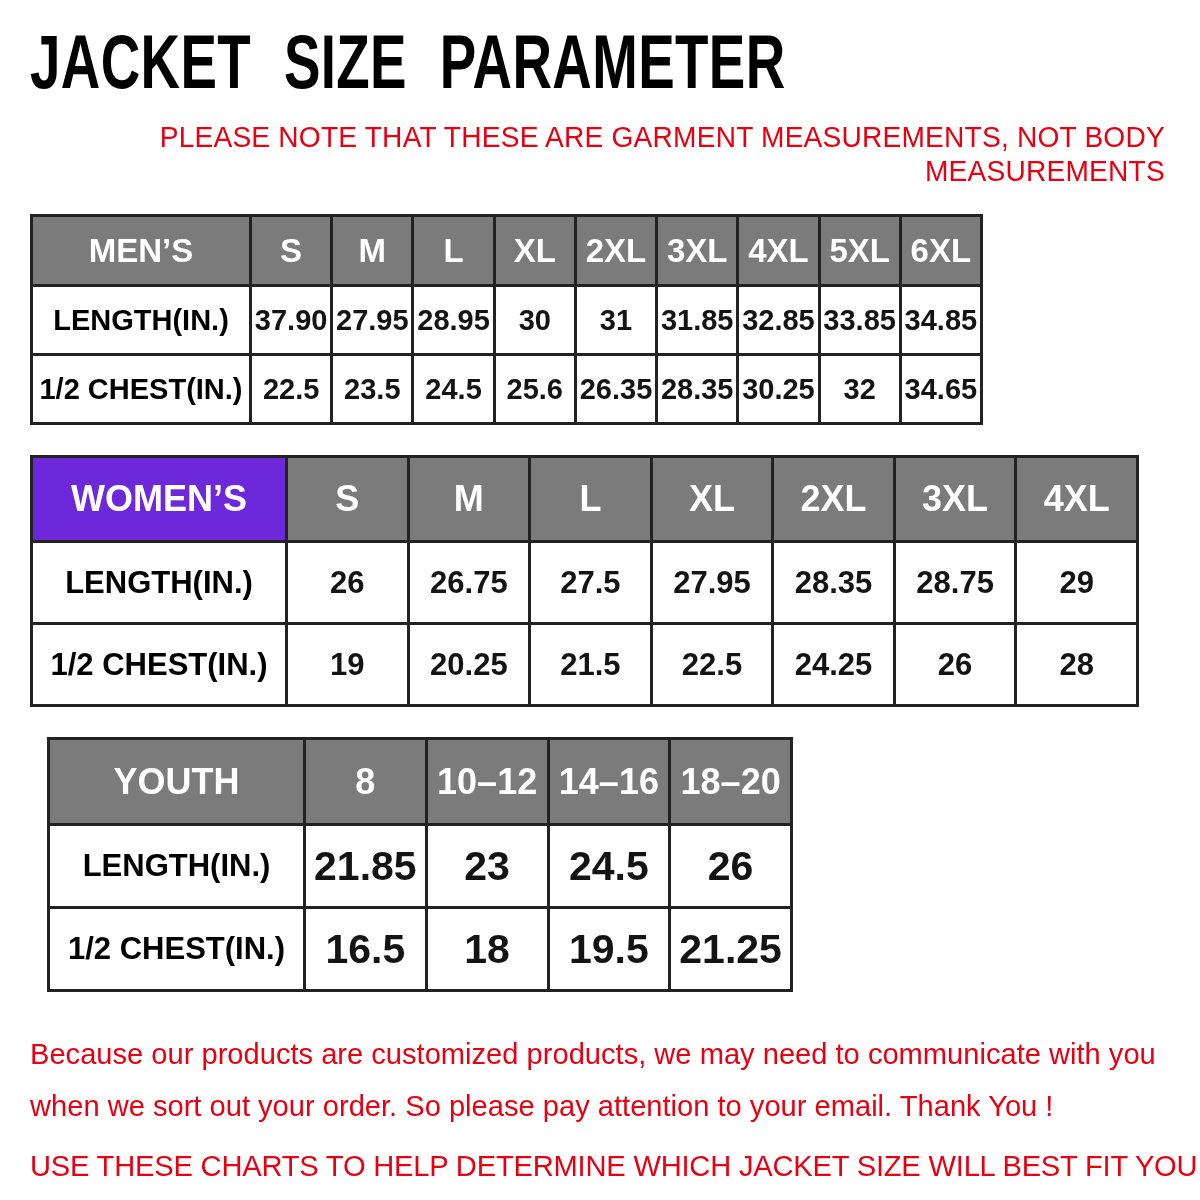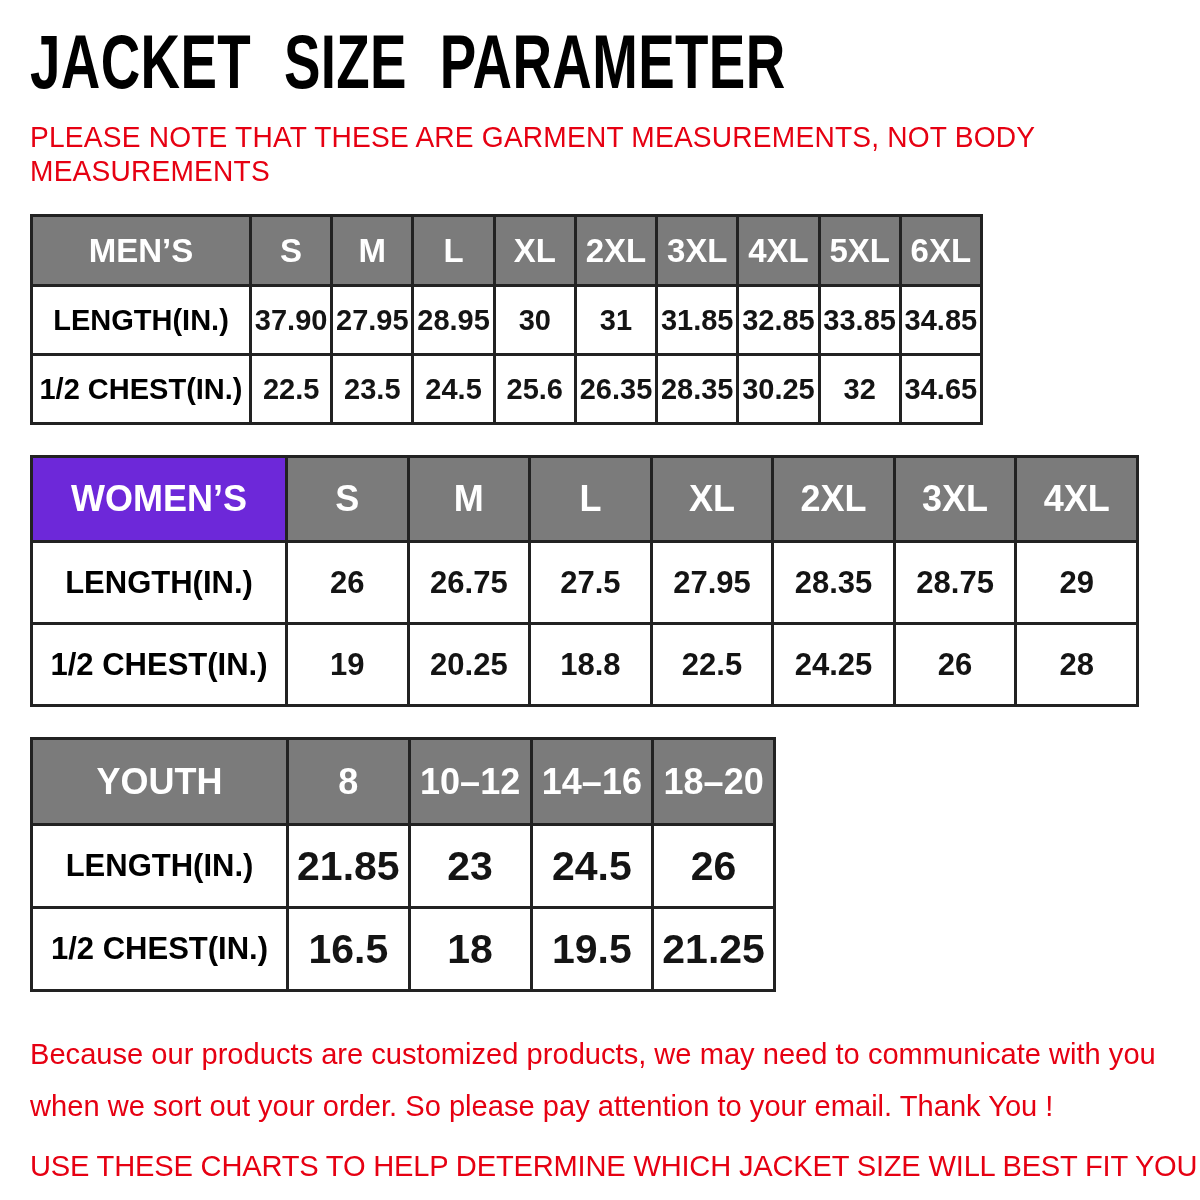--- a/index.html
+++ b/index.html
@@ -11,21 +11,21 @@
   .page { padding:26px 0 0 30px; }
 
   
   .title {
     margin:0; color:#000; font-weight:900; font-size:76px; line-height:0.95;
     white-space:nowrap; letter-spacing:0.5px; word-spacing:24px;
     transform:scaleX(0.72); transform-origin:left top;
   }
 
   
-  .disclaimer { margin-top:22px; line-height:34px; font-size:29px; letter-spacing:0.2px; }
+  .disclaimer { margin-top:22px; line-height:34px; font-size:29px; letter-spacing:0.2px;text-align:right; }
   .disclaimer div, .footer-para div, .footer-note div { white-space:nowrap; transform:scaleX(0.97); transform-origin:left top; }
 
   
   #tables table { border-collapse:collapse; table-layout:fixed; margin-top:30px; }
   #tables th, #tables td {
     border:3px solid #222222; text-align:center; vertical-align:middle; padding:0;
     overflow:hidden;
   }
   #tables thead th { color:#ffffff; font-weight:700; }
   #tables tbody th { background:#ffffff; color:#000000; font-weight:700; }
@@ -40,21 +40,21 @@
   .t-mens td { font-size:29px; }
 
   .t-womens { width:1109px; }
   .t-womens col:first-child { width:255px; }
   .t-womens thead tr { height:85px; }
   .t-womens tbody tr { height:82px; }
   .t-womens thead th { font-size:36px; }
   .t-womens tbody th { font-size:31px; }
   .t-womens td { font-size:31px; }
 
-  .t-youth { width:746px; }
+  .t-youth { width:746px;margin-left:17px; }
   .t-youth col:first-child { width:256px; }
   .t-youth thead tr { height:86px; }
   .t-youth tbody tr { height:83px; }
   .t-youth thead th { font-size:36px; }
   .t-youth tbody th { font-size:31px; }
   .t-youth td { font-size:41px; }
 
   
   .footer-para { margin-top:36px; font-size:30px; line-height:52px; }
   .footer-note { margin-top:14px; font-size:30px; line-height:40px; letter-spacing:-0.2px; }
@@ -157,21 +157,21 @@
             <td>27.5</td>
             <td>27.95</td>
             <td>28.35</td>
             <td>28.75</td>
             <td>29</td>
           </tr>
           <tr>
             <th>1/2 CHEST(IN.)</th>
             <td>19</td>
             <td>20.25</td>
-            <td>18.8</td>
+            <td>21.5</td>
             <td>22.5</td>
             <td>24.25</td>
             <td>26</td>
             <td>28</td>
           </tr>
         </tbody>
       </table>
       <table class="t-youth">
         <colgroup>
           <col>

